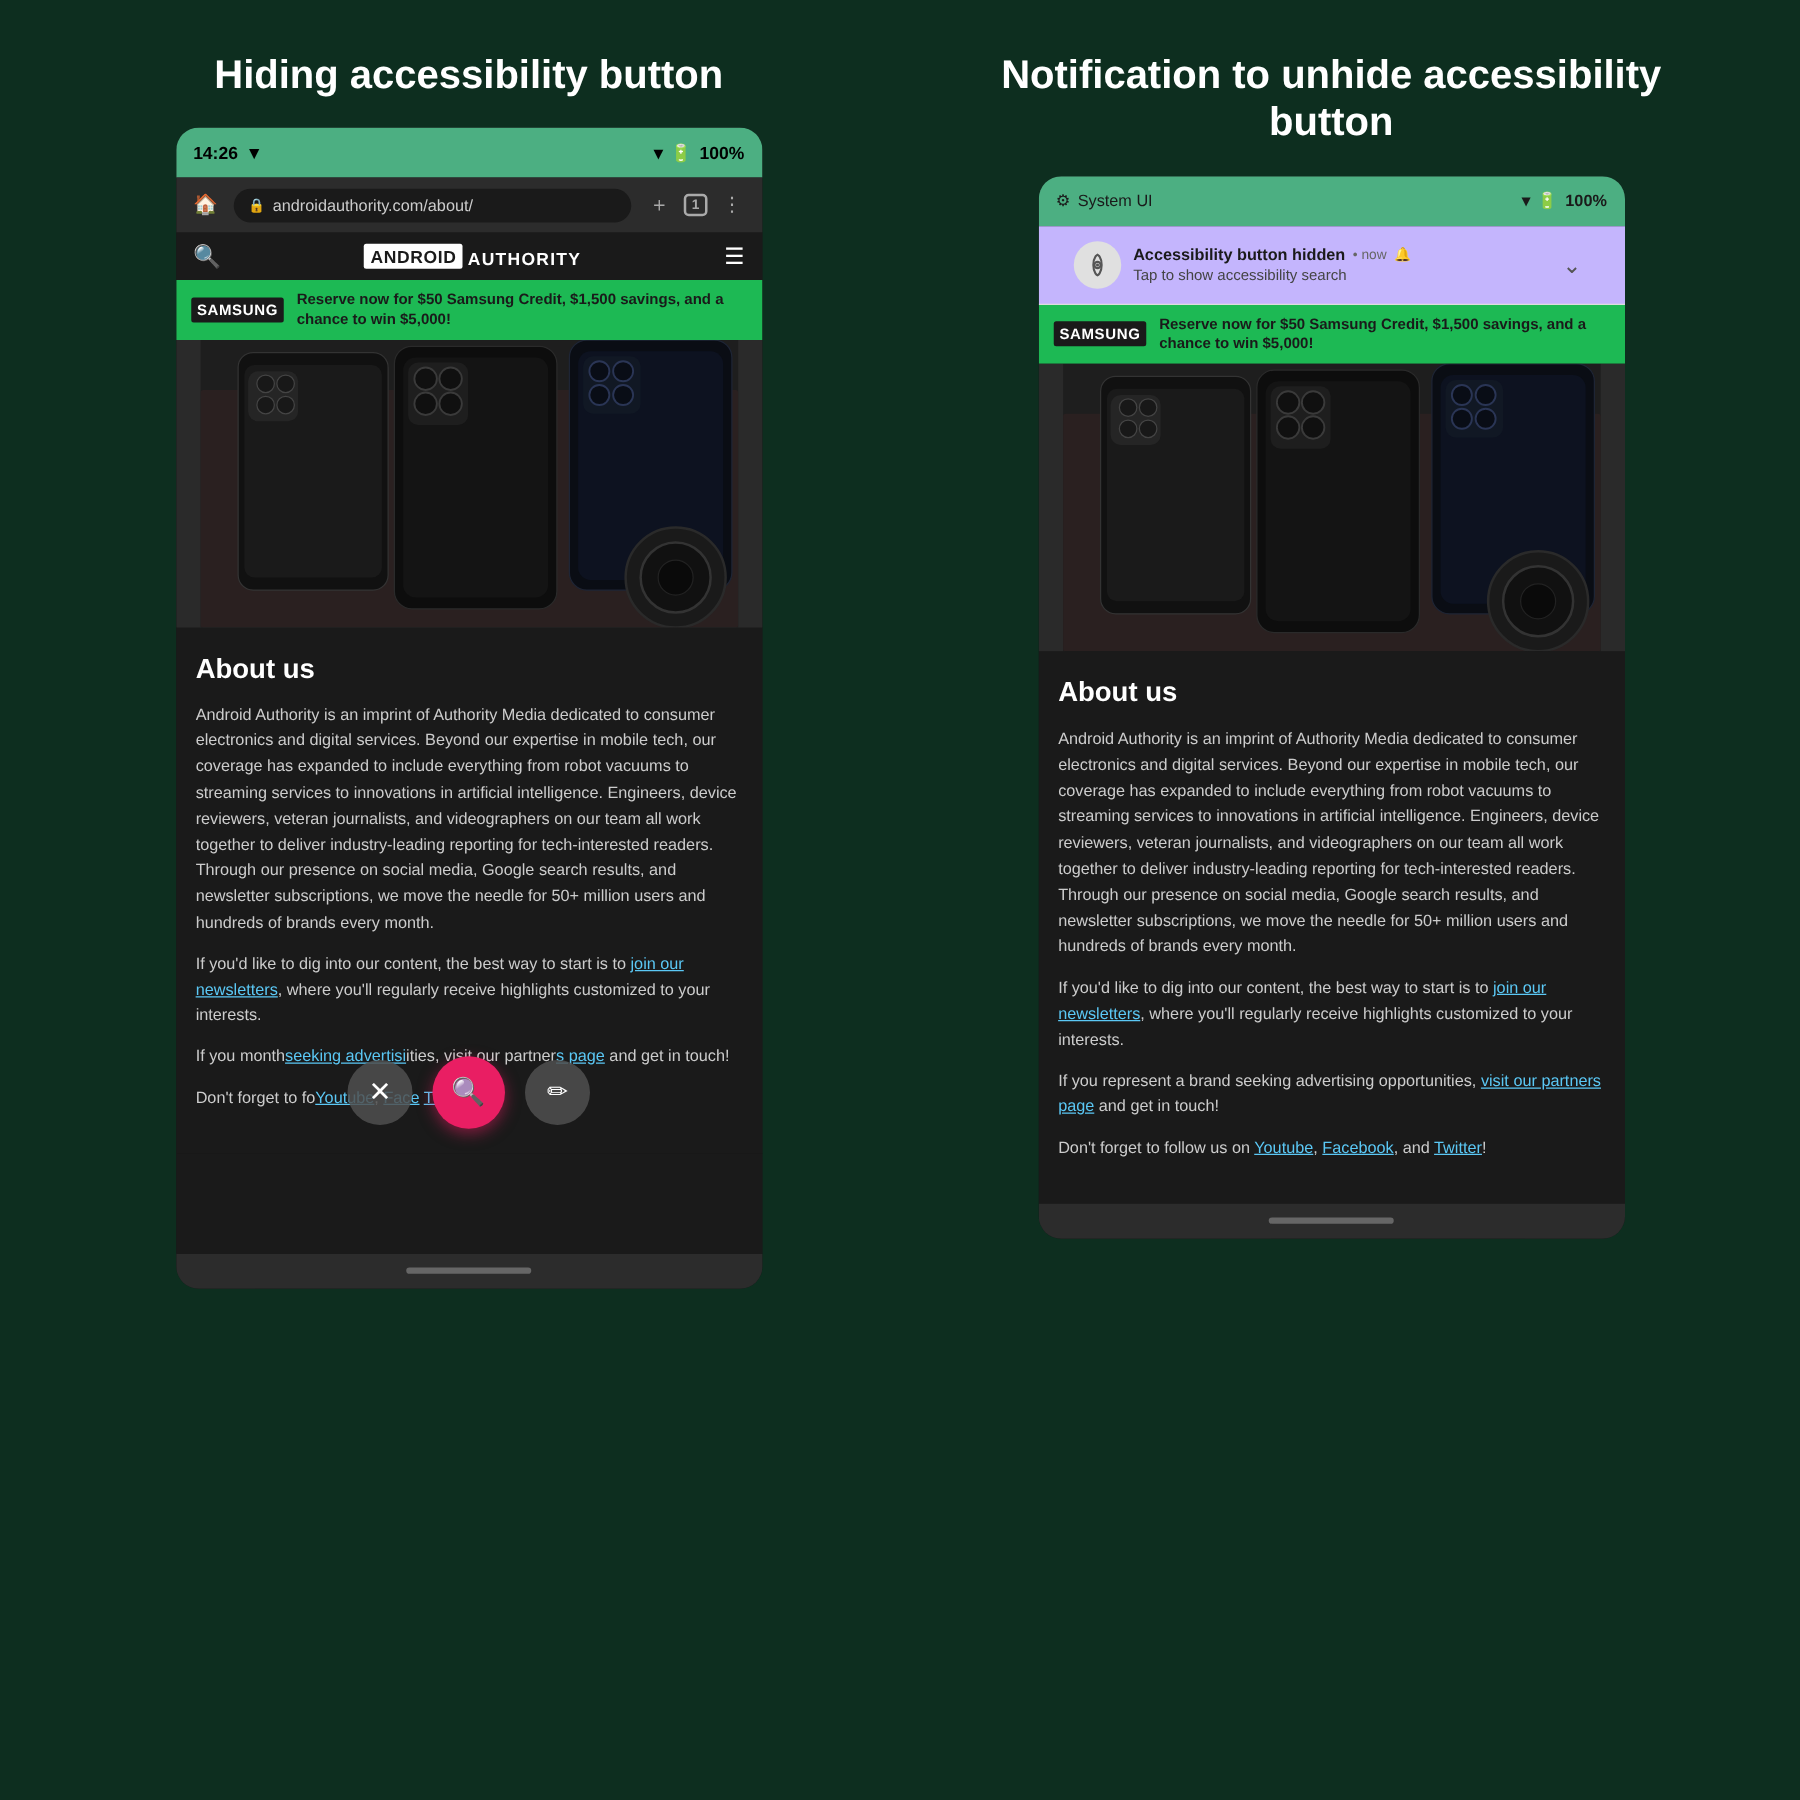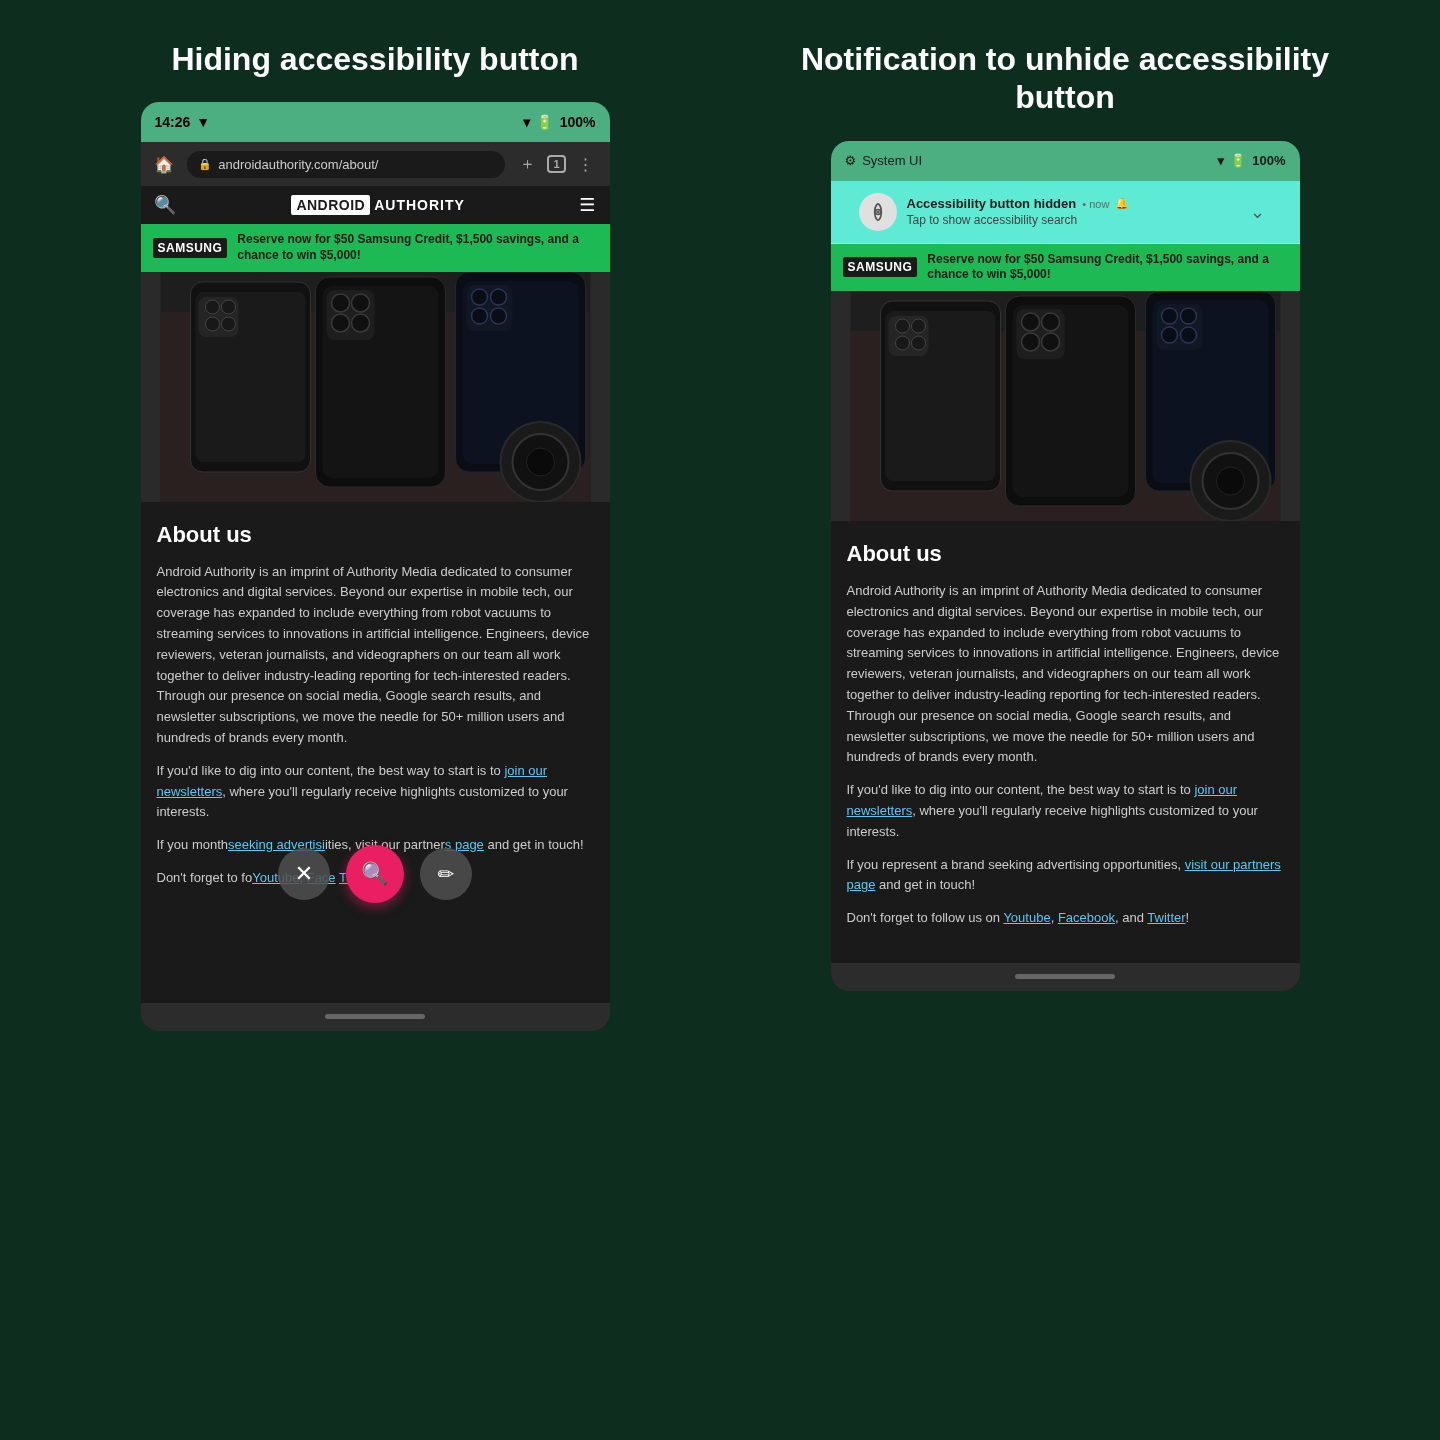--- a/index.html
+++ b/index.html
@@ -96,21 +96,21 @@
       display: flex;
       align-items: center;
       gap: 6px;
       color: #1a1a1a;
       font-size: 13px;
       font-weight: 600;
     }
 
     
     .notification-card {
-      background: #5eead4;
+      background: #c4b5fd;
       margin: 0;
       padding: 12px 28px;
       display: flex;
       align-items: center;
       gap: 10px;
       border-bottom: 1px solid #ddd;
     }
 
     .notif-icon-wrap {
       width: 38px;
@@ -252,21 +252,21 @@
       color: #fff;
       font-size: 18px;
     }
 
     .site-logo {
       text-align: center;
     }
 
     .logo-text {
       display: flex;
-      align-items: center;
+      align-items: flex-end;
       gap: 4px;
     }
 
     .logo-android {
       background: #ffffff;
       color: #1a1a1a;
       font-weight: 900;
       font-size: 14px;
       padding: 2px 5px;
       border-radius: 2px;

